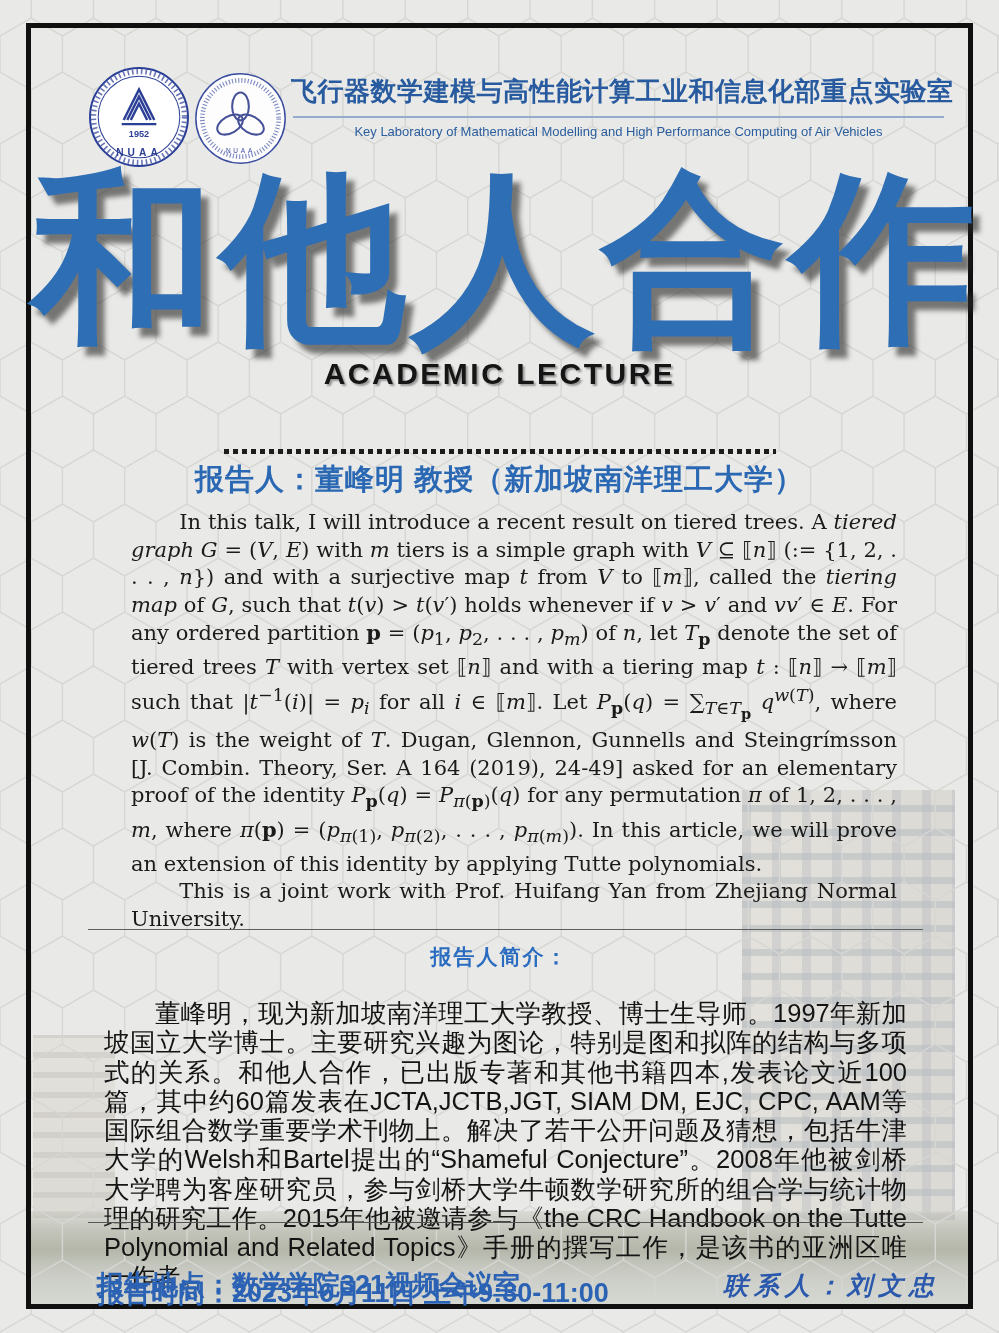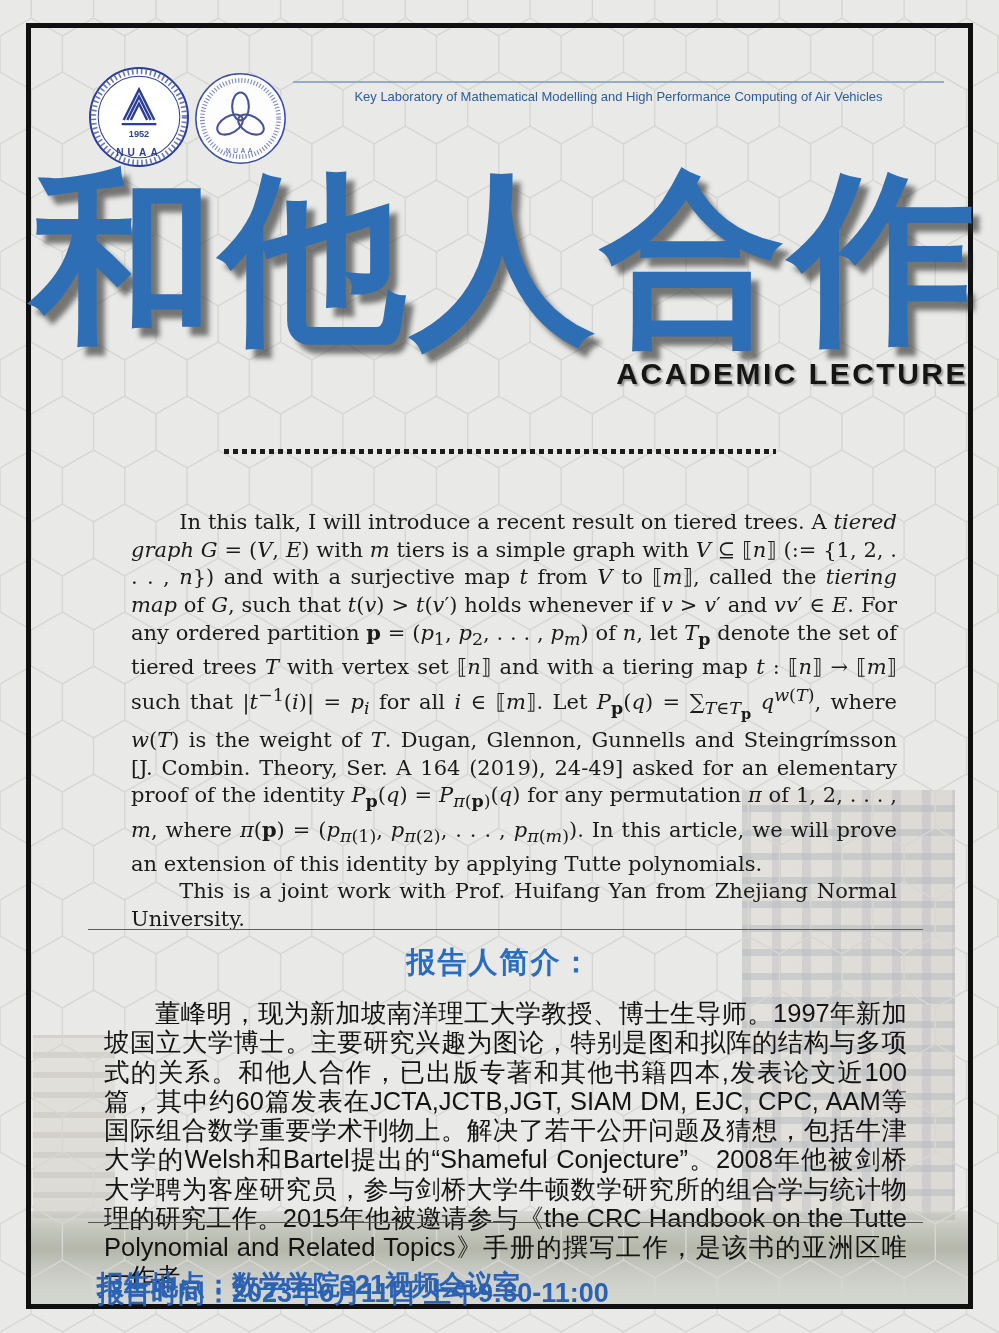--- a/index.html
+++ b/index.html
@@ -44,38 +44,38 @@
   .header-rule{height:2px;background:#93abcd;margin:7px 2px 6px;}
   .header-en{font-size:13px;color:#2a5d9e;white-space:nowrap;}
   
   .title-cn{
     top:138px;font-size:184px;line-height:1;font-weight:900;color:#2e6eb5;
     letter-spacing:6px;white-space:nowrap;
     text-shadow:8px 9px 5px rgba(40,40,40,.6);
   }
   .title-en{
     top:329px;font-size:30px;font-weight:bold;color:#151515;letter-spacing:2.5px;
-    text-shadow:2px 2px 2px rgba(0,0,0,.35);white-space:nowrap;text-align:right;
+    text-shadow:2px 2px 2px rgba(0,0,0,.35);white-space:nowrap;
   }
   .lecture-title{top:377px;font-size:32px;font-weight:bold;color:#2a68b4;white-space:nowrap;}
   .dotted-rule{
     left:50%;transform:translateX(-50%);top:421px;width:552px;height:5px;
     background:repeating-linear-gradient(90deg,#1c1c1c 0 5px,transparent 5px 9px);
   }
   .speaker{top:432px;font-size:29px;font-weight:bold;color:#2a68b4;letter-spacing:1px;white-space:nowrap;}
   
   .abstract{
     left:100px;top:481px;width:766px;
     font-family:"DejaVu Serif","Liberation Serif",serif;
     font-size:21px;line-height:27.6px;text-align:justify;color:#1b1b1b;
   }
   .abstract p{margin:0;text-indent:2.3em;}
   
   .rule-mid{left:57px;top:901px;width:835px;height:1px;background:#5e5e5e;}
-  .bio-heading{top:915px;font-size:29px;font-weight:bold;color:#2a6cc0;letter-spacing:2px;}
+  .bio-heading{top:915px;font-size:21px;font-weight:bold;color:#2a6cc0;letter-spacing:2px;}
   .bio-text{
     left:57px;top:955px;width:835px;font-size:25.5px;line-height:29.3px;
     text-align:justify;color:#141414;
   }
   .bio-text p{margin:16px;text-indent:2em;}
   
   .rule-bottom{left:57px;top:1194px;width:835px;height:1px;background:#555;}
   .footer-line{font-size:27px;font-weight:bold;color:#2b62b4;white-space:nowrap;}
   .footer-time{left:66px;top:1247px;}
   .footer-place{left:66px;top:1239px;}
@@ -119,37 +119,40 @@
     <circle cx="50" cy="50" r="41" fill="none" stroke="#3b4da0" stroke-width="5" stroke-dasharray="1.2 2.2" opacity="0.65"></circle>
     <g fill="none" stroke="#465198" stroke-width="2.2">
       <ellipse cx="50" cy="37" rx="9" ry="15"></ellipse>
       <ellipse cx="50" cy="37" rx="9" ry="15" transform="rotate(120 50 50)"></ellipse>
       <ellipse cx="50" cy="37" rx="9" ry="15" transform="rotate(240 50 50)"></ellipse>
     </g>
     <text x="50" y="87" font-size="7" fill="#3b4da0" text-anchor="middle" letter-spacing="3">NUAA</text>
   </svg>
 
   <div class="abs header-text">
+    <div class="header-cn">飞行器数学建模与高性能计算工业和信息化部重点实验室</div>
     <div class="header-rule"></div>
     <div class="header-en">Key Laboratory of Mathematical Modelling and High Performance Computing of Air Vehicles</div>
   </div>
 
   <div class="abs ctr title-cn">和他人合作</div>
   <div class="abs ctr title-en">ACADEMIC LECTURE</div>
 
   <div class="abs dotted-rule"></div>
+  <div class="abs ctr speaker">报告人：董峰明  教授（新加坡南洋理工大学）</div>
 
   <div class="abs abstract">
     <p>In this talk, I will introduce a recent result on tiered trees. A <i>tiered graph</i> <i>G</i> = (<i>V</i>, <i>E</i>) with <i>m</i> tiers is a simple graph with <i>V</i> ⊆ ⟦<i>n</i>⟧ (:= {1, 2, . . . , <i>n</i>}) and with a surjective map <i>t</i> from <i>V</i> to ⟦<i>m</i>⟧, called the <i>tiering map</i> of <i>G</i>, such that <i>t</i>(<i>v</i>) &gt; <i>t</i>(<i>v</i>′) holds whenever if <i>v</i> &gt; <i>v</i>′ and <i>vv</i>′ ∈ <i>E</i>. For any ordered partition <b>p</b> = (<i>p</i><sub>1</sub>, <i>p</i><sub>2</sub>, . . . , <i>p</i><sub><i>m</i></sub>) of <i>n</i>, let <i>T</i><sub><b>p</b></sub> denote the set of tiered trees <i>T</i> with vertex set ⟦<i>n</i>⟧ and with a tiering map <i>t</i> : ⟦<i>n</i>⟧ → ⟦<i>m</i>⟧ such that |<i>t</i><sup>−1</sup>(<i>i</i>)| = <i>p</i><sub><i>i</i></sub> for all <i>i</i> ∈ ⟦<i>m</i>⟧. Let <i>P</i><sub><b>p</b></sub>(<i>q</i>) = ∑<sub><i>T</i>∈<i>T</i><sub><b>p</b></sub></sub> <i>q</i><sup><i>w</i>(<i>T</i>)</sup>, where <i>w</i>(<i>T</i>) is the weight of <i>T</i>. Dugan, Glennon, Gunnells and Steingrímsson [J. Combin. Theory, Ser. A 164 (2019), 24-49] asked for an elementary proof of the identity <i>P</i><sub><b>p</b></sub>(<i>q</i>) = <i>P</i><sub><i>π</i>(<b>p</b>)</sub>(<i>q</i>) for any permutation <i>π</i> of 1, 2, . . . , <i>m</i>, where <i>π</i>(<b>p</b>) = (<i>p</i><sub><i>π</i>(1)</sub>, <i>p</i><sub><i>π</i>(2)</sub>, . . . , <i>p</i><sub><i>π</i>(<i>m</i>)</sub>). In this article, we will prove an extension of this identity by applying Tutte polynomials.</p>
     <p>This is a joint work with Prof. Huifang Yan from Zhejiang Normal University.</p>
   </div>
 
   <div class="abs rule-mid"></div>
   <div class="abs ctr bio-heading">报告人简介：</div>
   <div class="abs bio-text">
     <p>董峰明，现为新加坡南洋理工大学教授、博士生导师。1997年新加坡国立大学博士。主要研究兴趣为图论，特别是图和拟阵的结构与多项式的关系。和他人合作，已出版专著和其他书籍四本,发表论文近100篇，其中约60篇发表在JCTA,JCTB,JGT, SIAM DM, EJC, CPC, AAM等国际组合数学重要学术刊物上。解决了若干公开问题及猜想，包括牛津大学的Welsh和Bartel提出的“Shameful Conjecture”。2008年他被剑桥大学聘为客座研究员，参与剑桥大学牛顿数学研究所的组合学与统计物理的研究工作。2015年他被邀请参与《the CRC Handbook on the Tutte Polynomial and Related Topics》手册的撰写工作，是该书的亚洲区唯一作者。</p>
   </div>
 
   <div class="abs rule-bottom"></div>
   <div class="abs footer-line footer-time"><span>报告时间：</span><span>2023年6月11日  上午9:30-11:00</span></div>
   <div class="abs footer-line footer-place"><span>报告地点：</span><span>数学学院321视频会议室</span></div>
+  <div class="abs contact"><span>联系人：</span><span>刘文忠</span></div>
 
 </div>
 
 </body></html>

